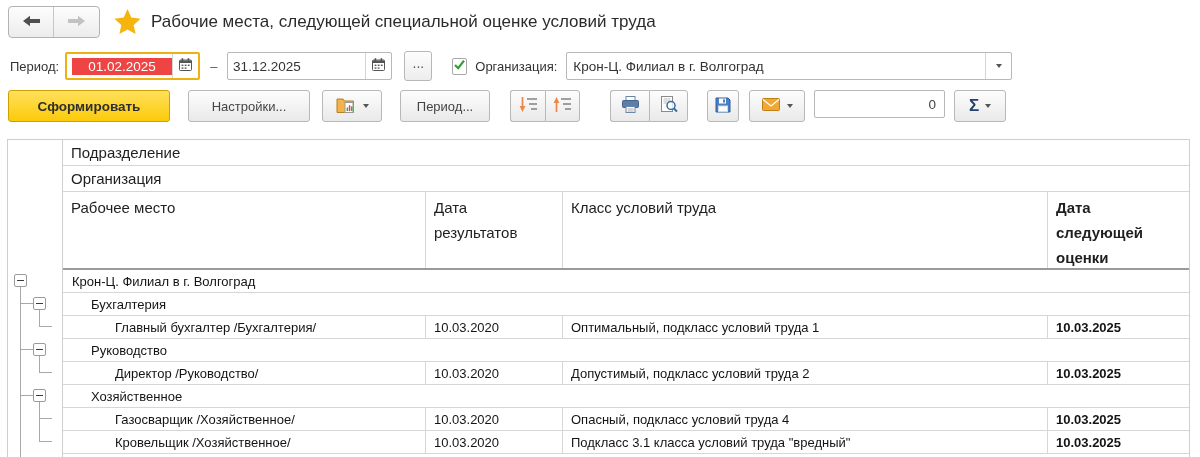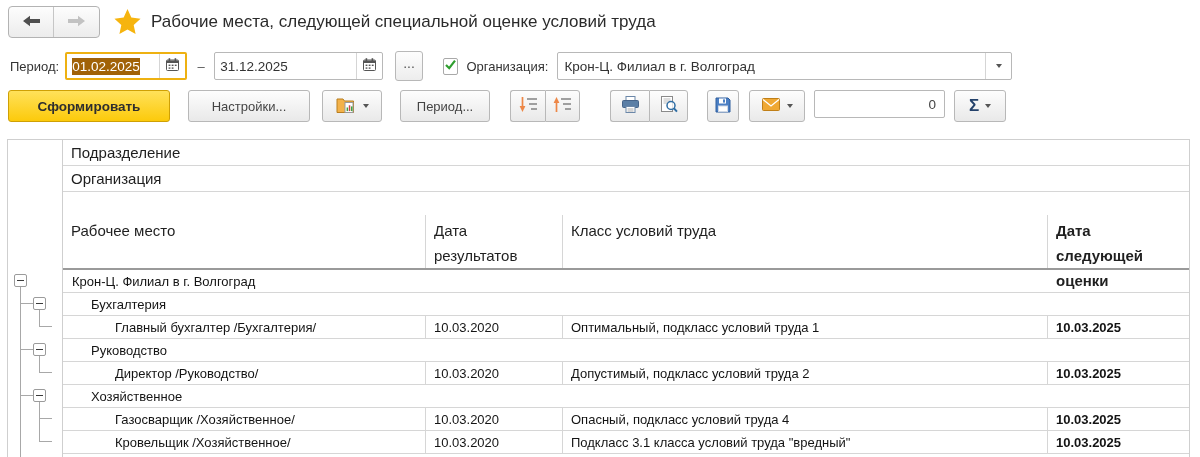--- a/index.html
+++ b/index.html
@@ -21,21 +21,21 @@
 
   
   .filterbar { position:absolute; top:45px; left:0; width:1012px; height:42px;
     display:flex; align-items:center; }
   .lbl { color:#333; }
   .lbl-period { margin-left:10px; }
   .date-field { display:flex; align-items:stretch; height:28px; background:#fff;
     border:1px solid #b8b8b8; border-radius:2px; }
   .date-field.focused { border:2px solid #eeb111; }
   .date-value { flex:1; display:flex; align-items:center; padding-left:5px; font-size:13.5px; }
-  .date-value .sel { background:#a16207; color:#fff; padding:1px 0; }
+  .date-value .sel { background:#ef4444; color:#fff; padding:1px 16px; }
   .cal-btn { width:26px; display:flex; align-items:center; justify-content:center;
     border-left:1px solid #d5d5d5; }
   .field-from { margin-left:6px; width:138px; }
   .dash { margin-left:9px; width:12px; text-align:center; color:#555; }
   .field-to { margin-left:8px; width:192px; }
   .more-btn { margin-left:12px; width:32px; height:30px; border:1px solid #b8b8b8; border-radius:3px;
     background:linear-gradient(#fdfdfd,#ededed); color:#555; display:flex; align-items:center;
     justify-content:center; padding-bottom:6px; font-size:14px; }
   .checkbox { margin-left:20px; width:17px; height:17px; border:1px solid #a9a9a9; border-radius:2px;
     background:#fff; display:flex; align-items:center; justify-content:center; }
@@ -75,21 +75,21 @@
   .sigma-glyph { font-size:17px; font-weight:bold; color:#24426b; }
 
   
   .report { position:absolute; top:139px; left:0; width:1200px; height:318px; }
   .vline, .hline, .tline-v, .tline-h { position:absolute; background:#cfcfcf; }
   .tline-v, .tline-h { background:#a8a8a8; }
   .rows { position:absolute; top:1px; left:63px; width:1126px; }
   .band { height:26px; line-height:25px; padding-left:8px; font-size:15px;
     border-bottom:1px solid #d6d6d6; color:#1f1f1f; }
   .colhdr { height:78px; display:flex; border-bottom:2px solid #9a9a9a; font-size:15px; color:#1f1f1f; }
-  .colhdr > div { padding:3px 4px 8px 8px; line-height:25px;margin-top:23px; }
+  .colhdr > div { padding:3px 4px 8px 8px; line-height:25px; }
   .c1 { width:362px; } .c2 { width:137px; } .c3 { width:485px; } .c4 { width:142px;font-weight:bold; }
   .colhdr .c2, .colhdr .c3, .colhdr .c4,
   .row-leaf .c2, .row-leaf .c3, .row-leaf .c4 { border-left:1px solid #d6d6d6; }
   .wrapbox2 { display:inline-block; width:95px; }
   .wrapbox4 { display:inline-block; width:82px; }
   .trow { height:23px; border-bottom:1px solid #d6d6d6; display:flex; align-items:center;
     font-size:13px; color:#141414; }
   .trow > div { white-space:nowrap; overflow:hidden; }
   .row-group > div { width:100%; }
   .g1 { padding-left:9px; } .g2 { padding-left:28px; }

